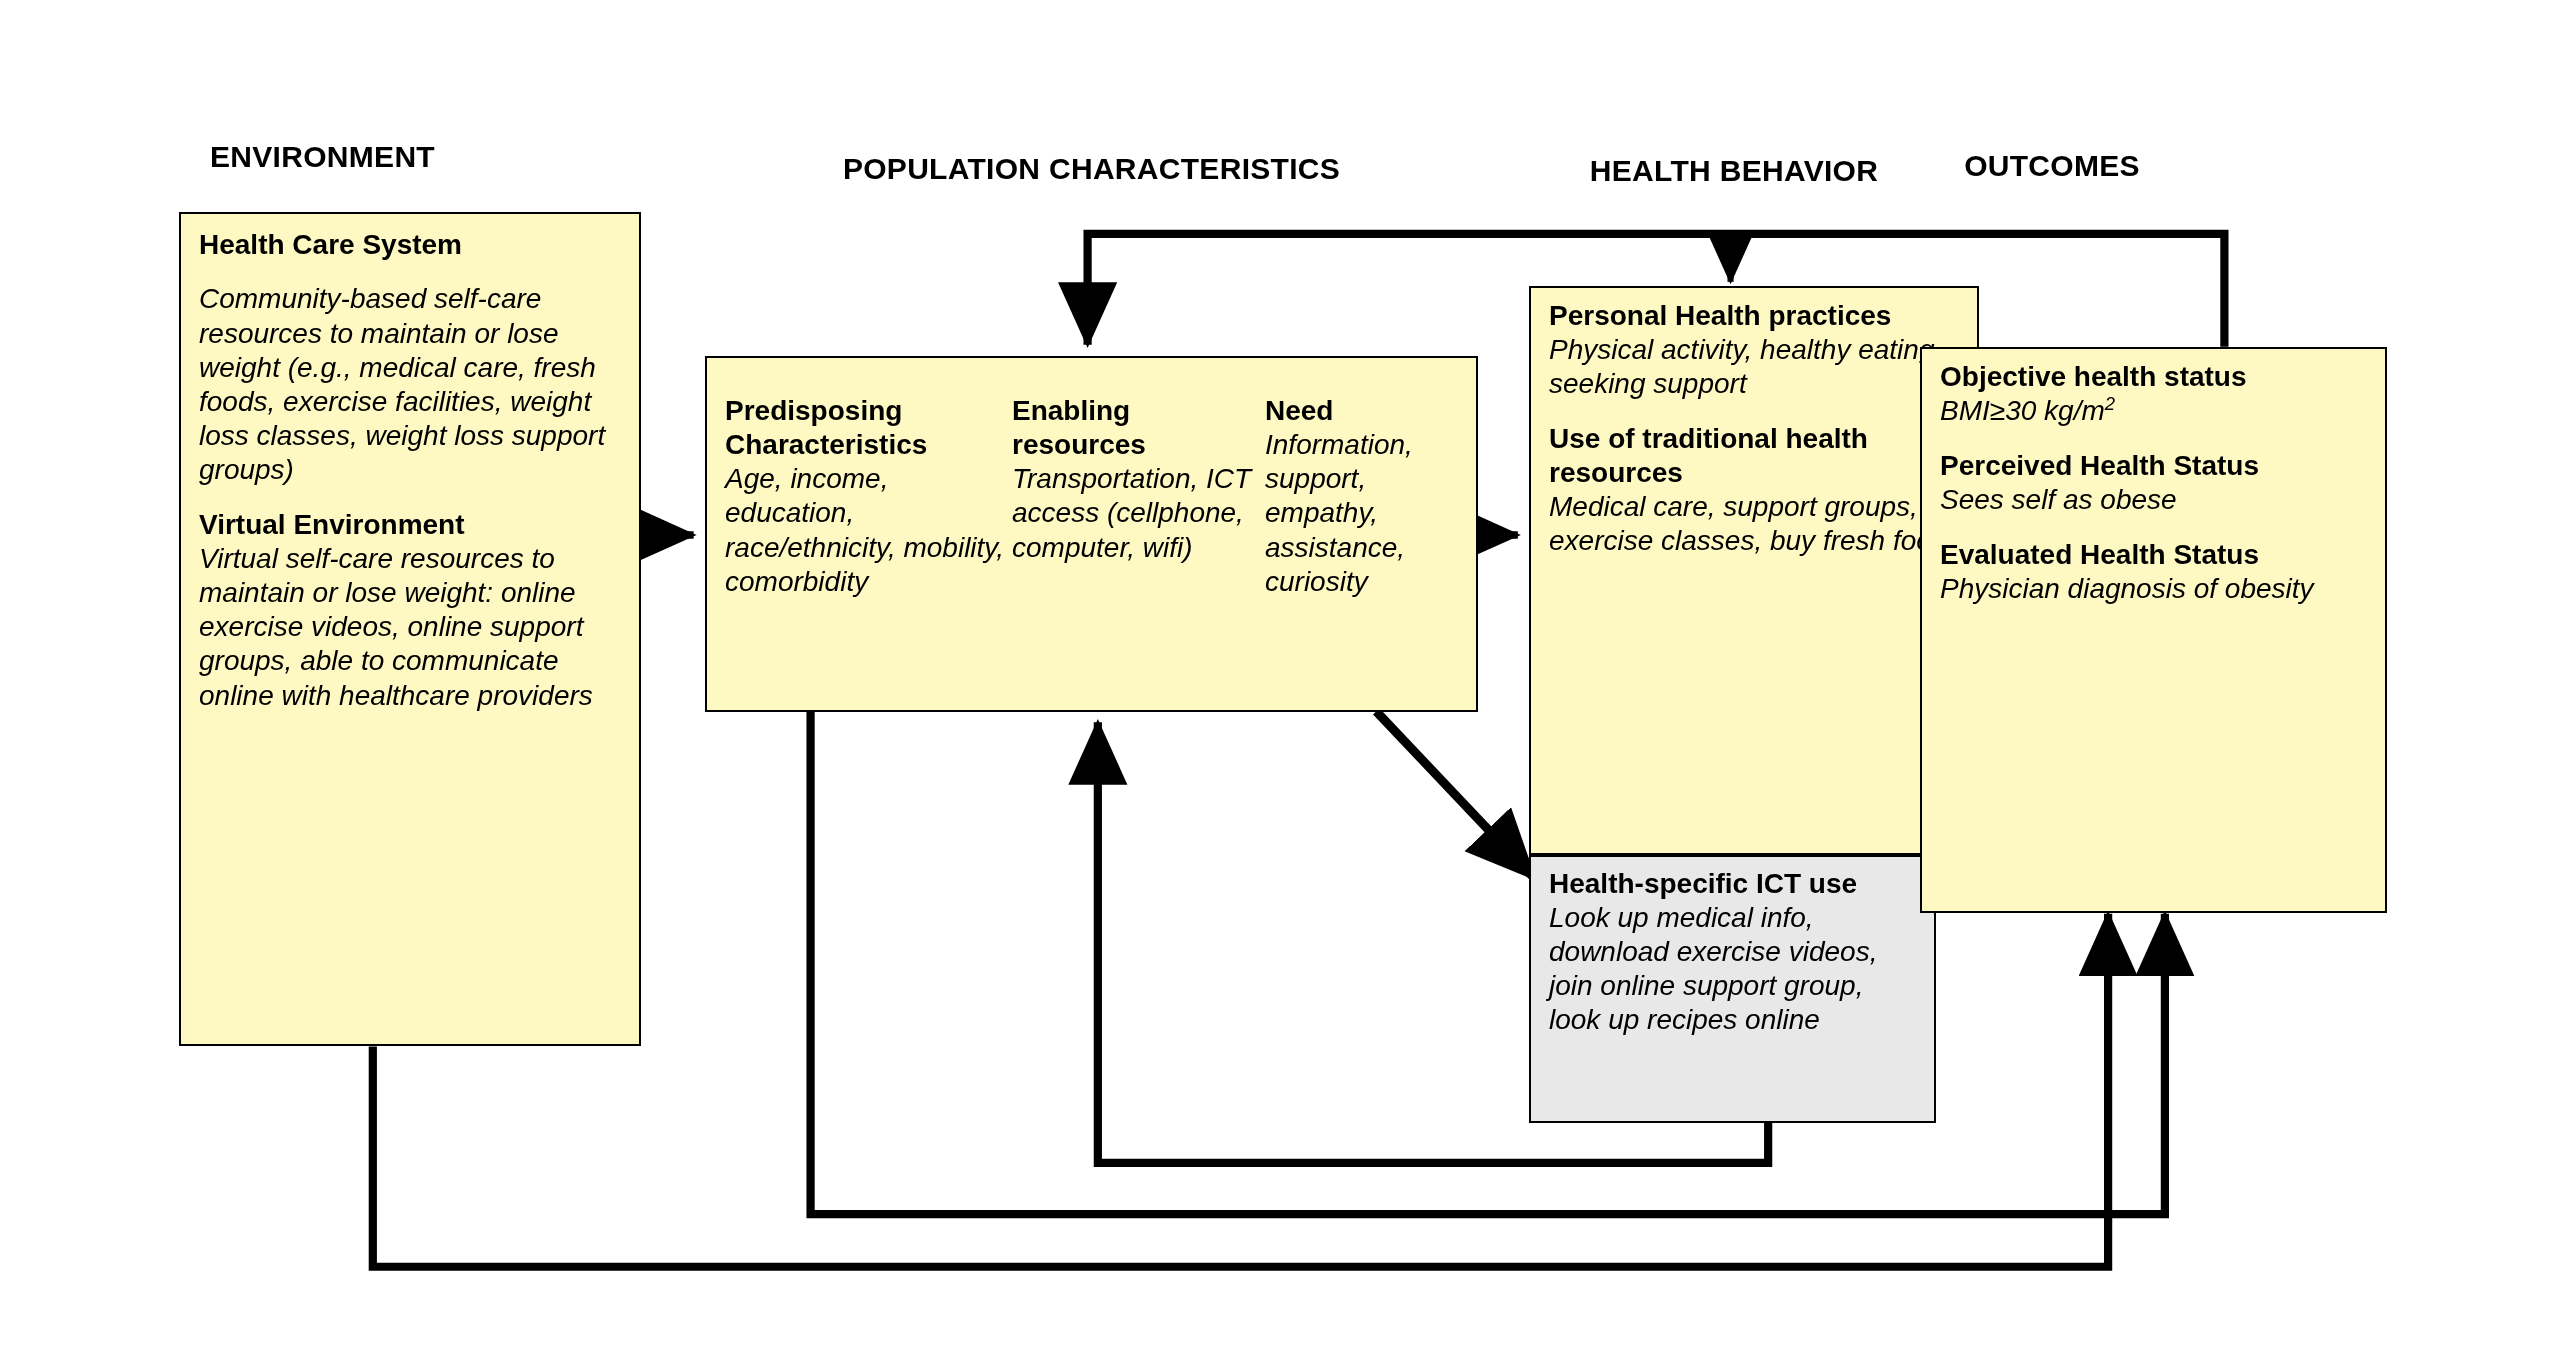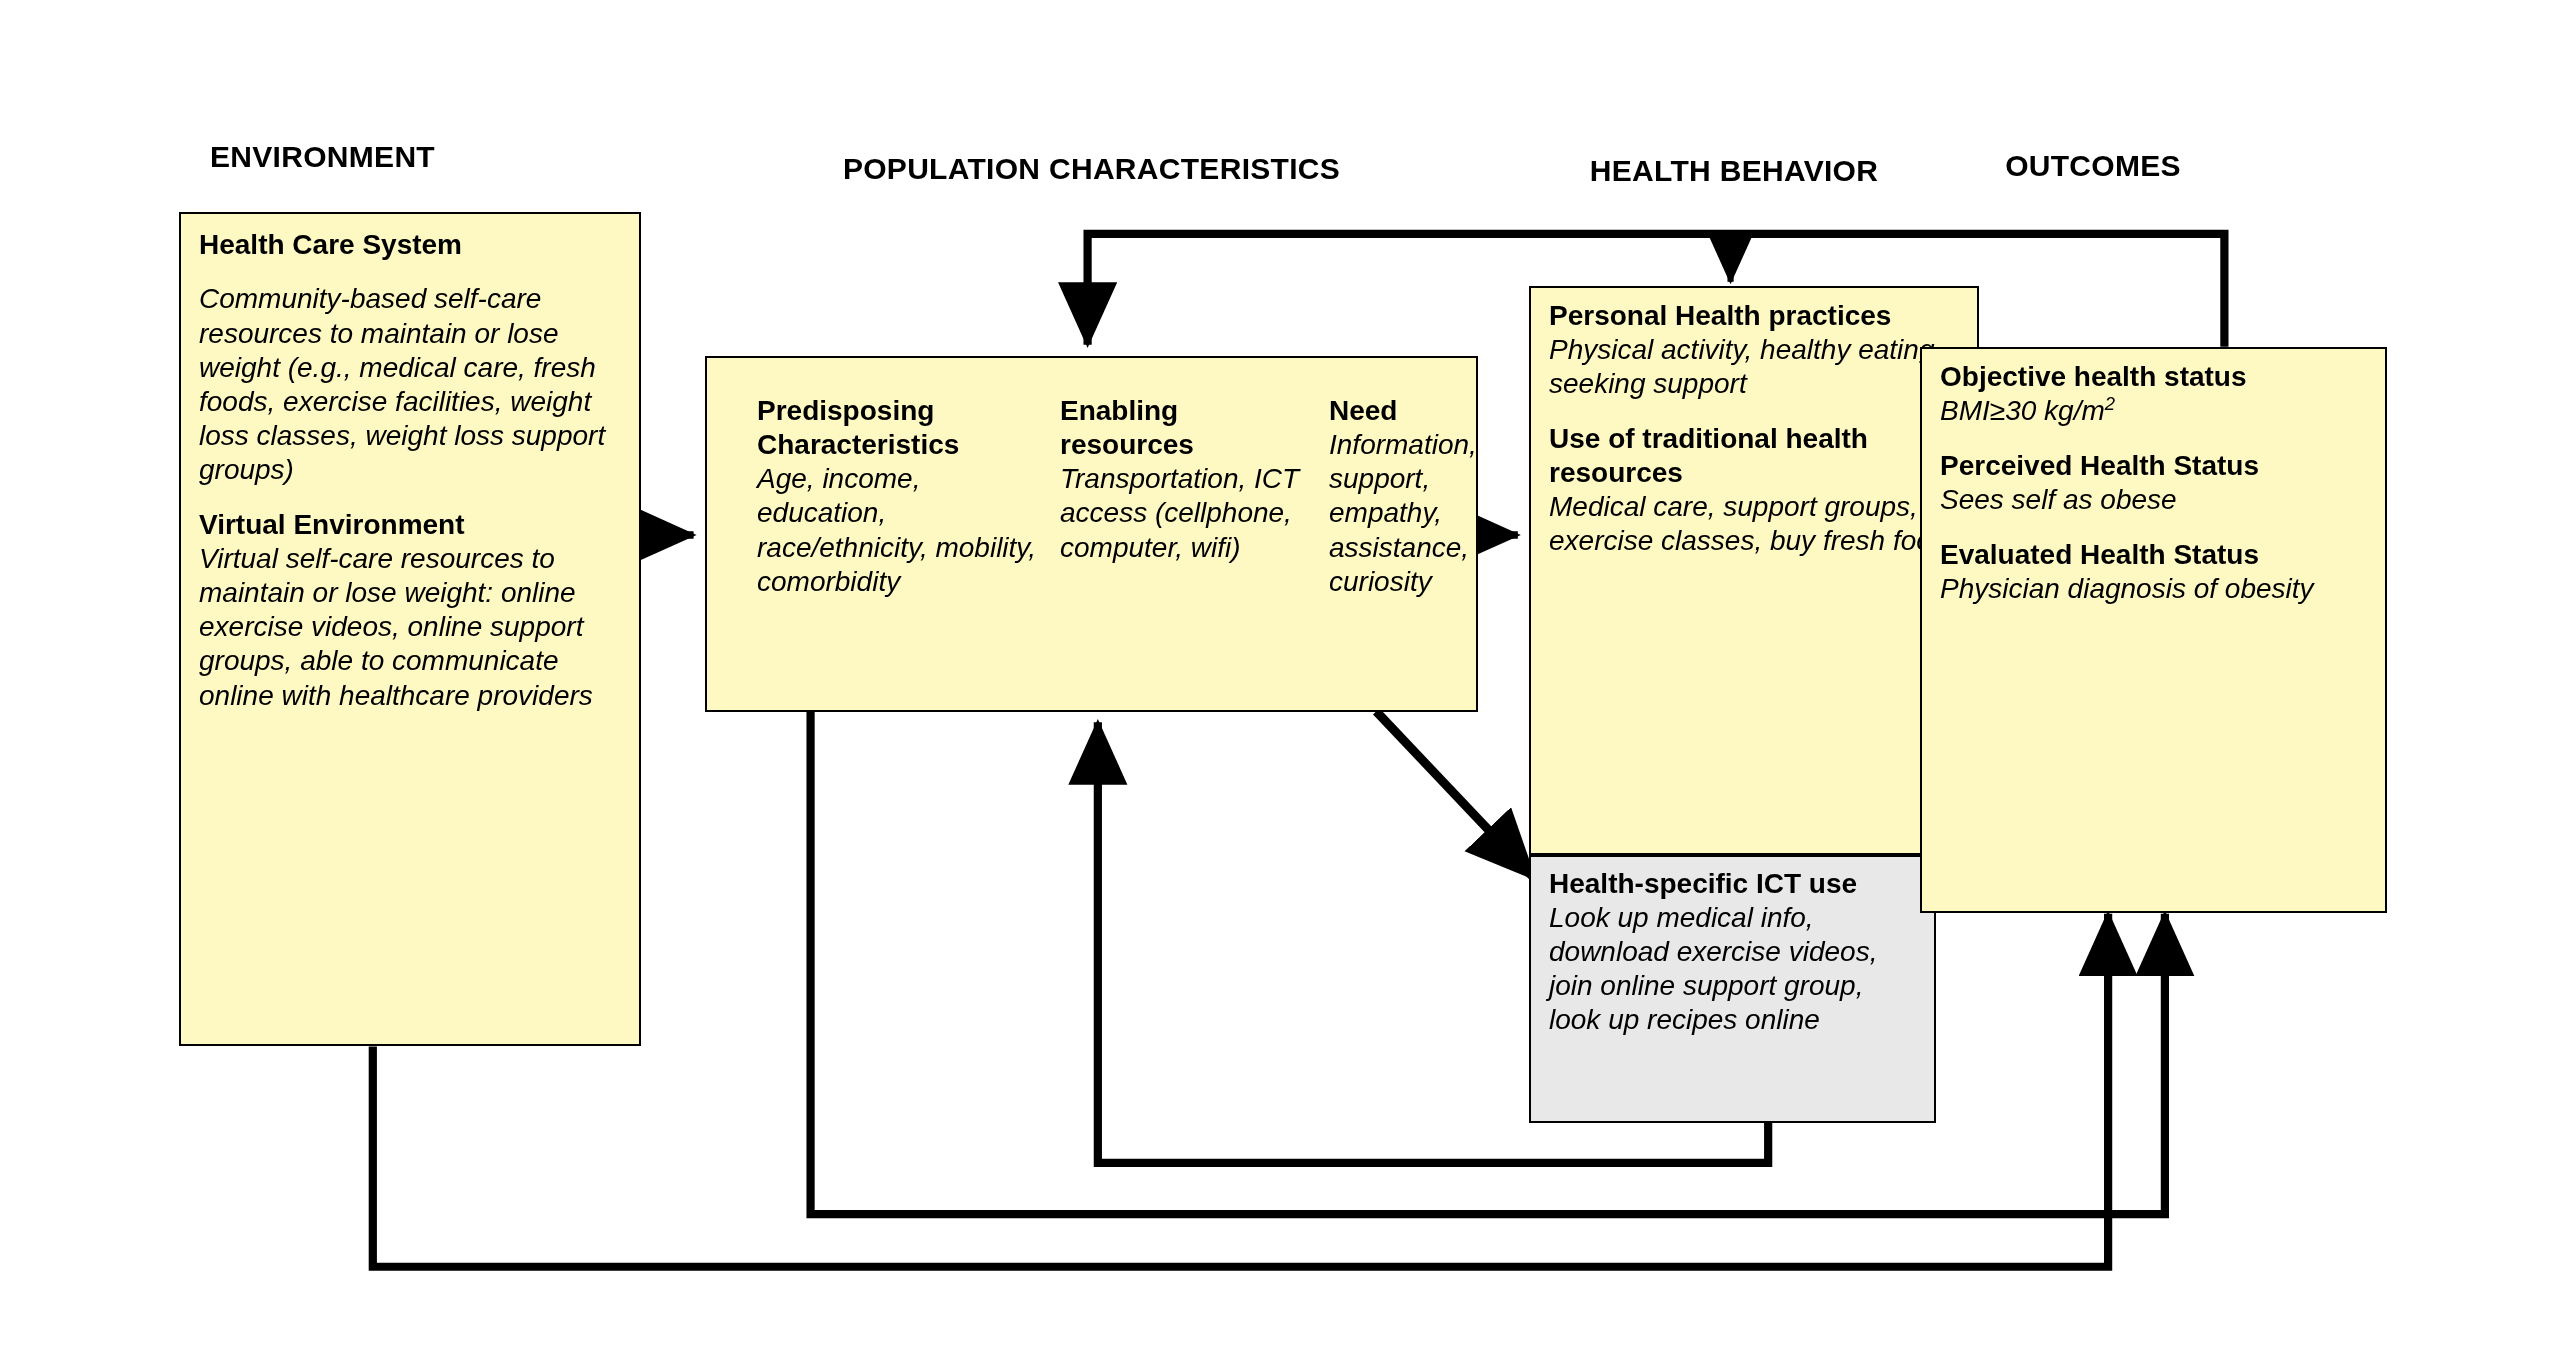--- a/index.html
+++ b/index.html
@@ -20,42 +20,42 @@
   }
   .node.shaded{background:#e8e8e8;border-color:#000;}
 
   .pad{padding:13.7px 15px 9.6px 18px;}
 
   .h{font-weight:bold;font-size:28px;line-height:1.22;margin:0;}
   .i{font-style:italic;font-size:28px;line-height:1.22;margin:0;}
   .gap{height:20.5px;}
 
   
-  .cols{display:flex;gap:16px;padding:36px 12.3px 6.8px 18px;box-sizing:border-box;height:100%;margin-left:32px;}
+  .cols{display:flex;gap:0px;padding:36px 12.3px 6.8px 18px;box-sizing:border-box;height:100%;}
   .cols > div{flex:0 0 auto;}
   .c1{width:287px;}
   .c2{width:253px;}
   .c3{width:198px;}
   .cols .h{font-size:28px;}
   .cols .i{font-size:28px;}
 
   sup{font-size:.66em;vertical-align:super;line-height:0;}
 </style>
 </head>
 <body>
 
 <div id="stage">
 
   <div class="col-head" style="left:179px;top:140px;width:287px;">ENVIRONMENT</div>
 
   <div class="col-head" style="left:705px;top:152px;width:773px;">POPULATION CHARACTERISTICS</div>
 
   <div class="col-head" style="left:1529px;top:154px;width:410px;">HEALTH BEHAVIOR</div>
 
-  <div class="col-head" style="left:1946px;top:149px;width:294px;">OUTCOMES</div>
+  <div class="col-head" style="left:1905px;top:149px;width:294px;">OUTCOMES</div>
 
   <svg class="wires" viewBox="0 0 3766 2000">
     <defs>
       <marker id="ah" markerWidth="10" markerHeight="10" refX="7.6" refY="3.6" orient="auto" markerUnits="strokeWidth">
         <path d="M0,0 L8,3.6 L0,7.2 z" fill="#000"></path>
       </marker>
       <marker id="ahd" markerWidth="9" markerHeight="9" refX="6.6" refY="3.2" orient="auto" markerUnits="strokeWidth">
         <path d="M0,0 L7.4,3.2 L0,6.4 z" fill="#000"></path>
       </marker>
     </defs>

